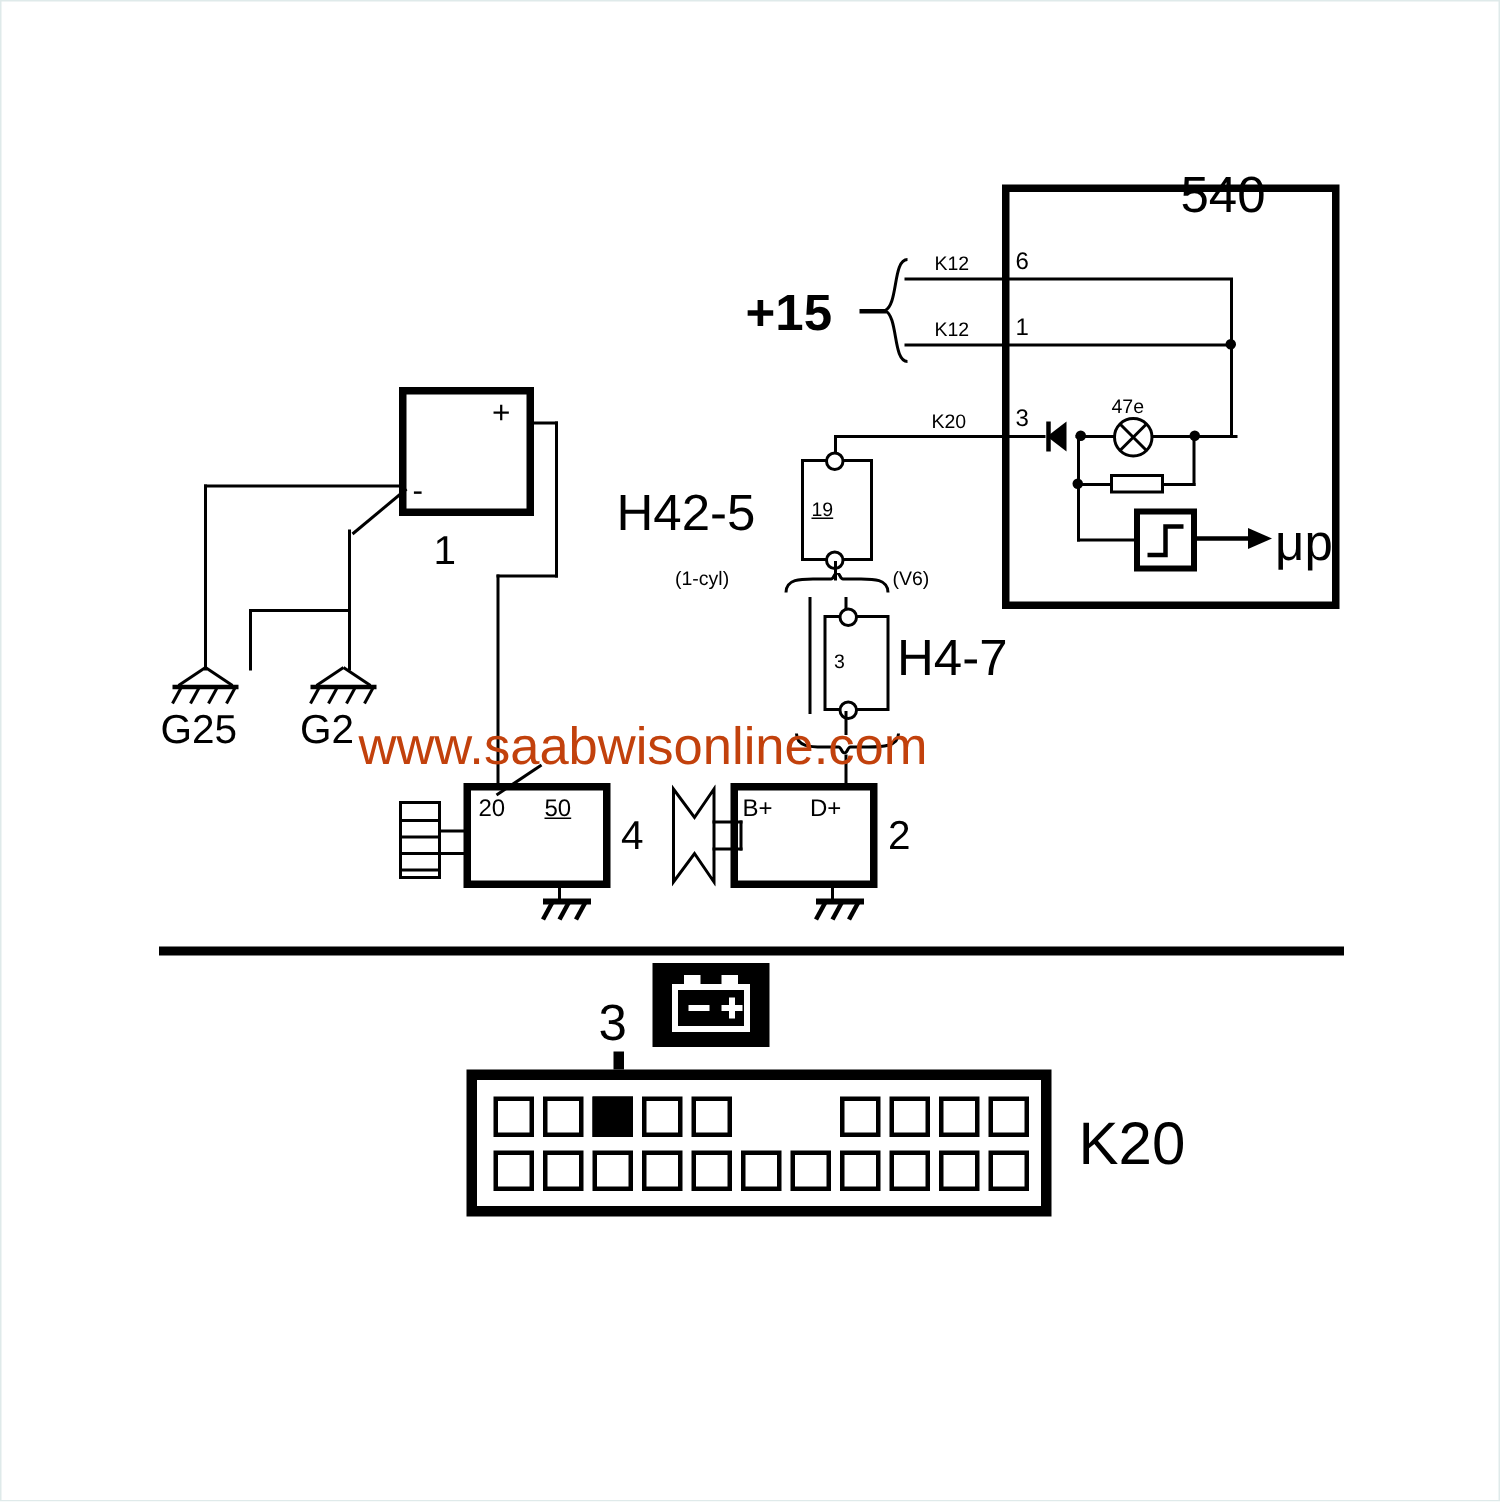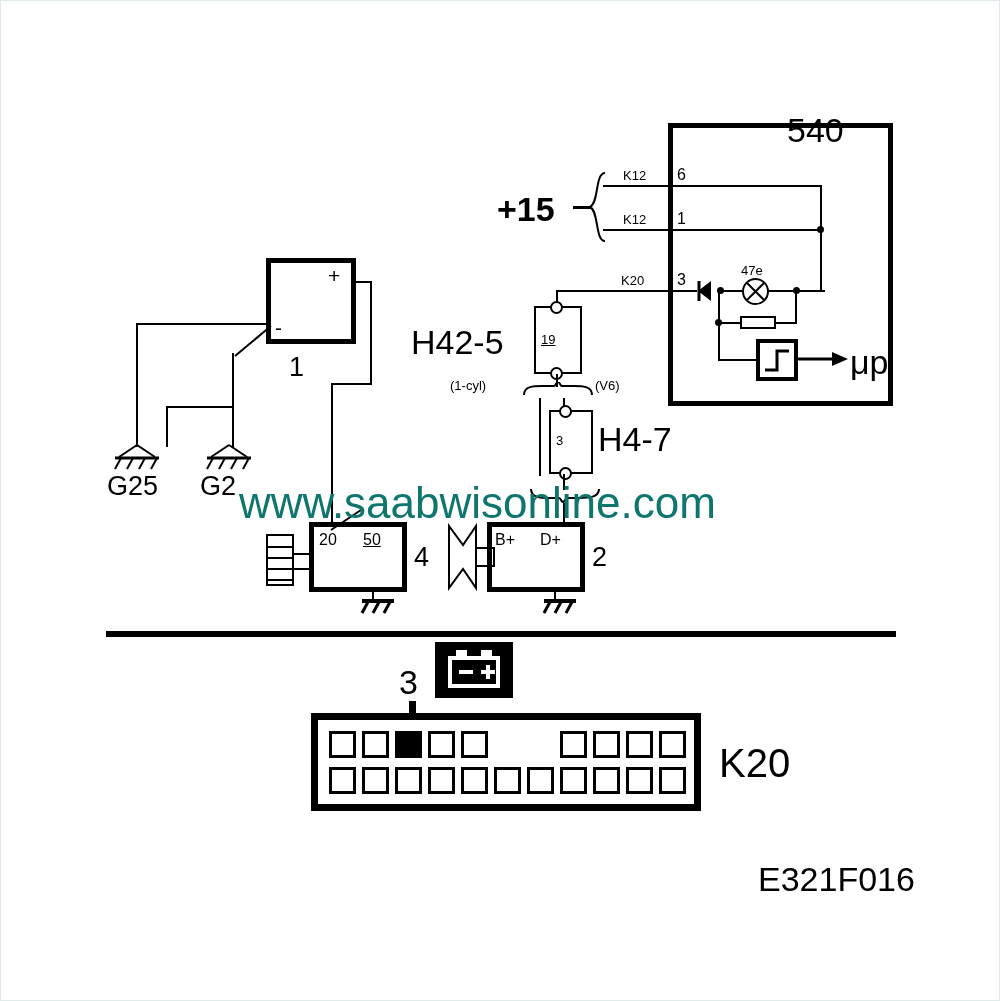--- a/index.html
+++ b/index.html
@@ -49,22 +49,22 @@
   .f-xs { font-size: 13px; }
   .f-sm { font-size: 16px; }
   .f-md { font-size: 21px; }
   .f-lg { font-size: 27px; }
   .f-xl { font-size: 34px; }
 
   
   #watermark {
     position: absolute;
     left: 238px; top: 477px;
-    font-size: 44px;
-    color: #0f766e;
+    font-size: 35px;
+    color: #c2410c;
     letter-spacing: 0px;
     white-space: nowrap;
     z-index: 40;
     font-family: "Liberation Sans", sans-serif;
   }
 
   
   #k20-shell {
     position: absolute;
     left: 310px; top: 712px;
@@ -381,15 +381,14 @@
       <div class="pin" style="left: 460px; top: 766px;"></div>
       <div class="pin" style="left: 493px; top: 766px;"></div>
       <div class="pin" style="left: 526px; top: 766px;"></div>
       <div class="pin" style="left: 559px; top: 766px;"></div>
       <div class="pin" style="left: 592px; top: 766px;"></div>
       <div class="pin" style="left: 625px; top: 766px;"></div>
       <div class="pin" style="left: 658px; top: 766px;"></div>
     </div>
   <div class="lbl f-xl" style="left:718px; top:742px; font-size:40px;">K20</div>
 
-  <div class="lbl f-xl" style="left:757px; top:861px;">E321F016</div>
 
 </div>
 
 </body></html>

